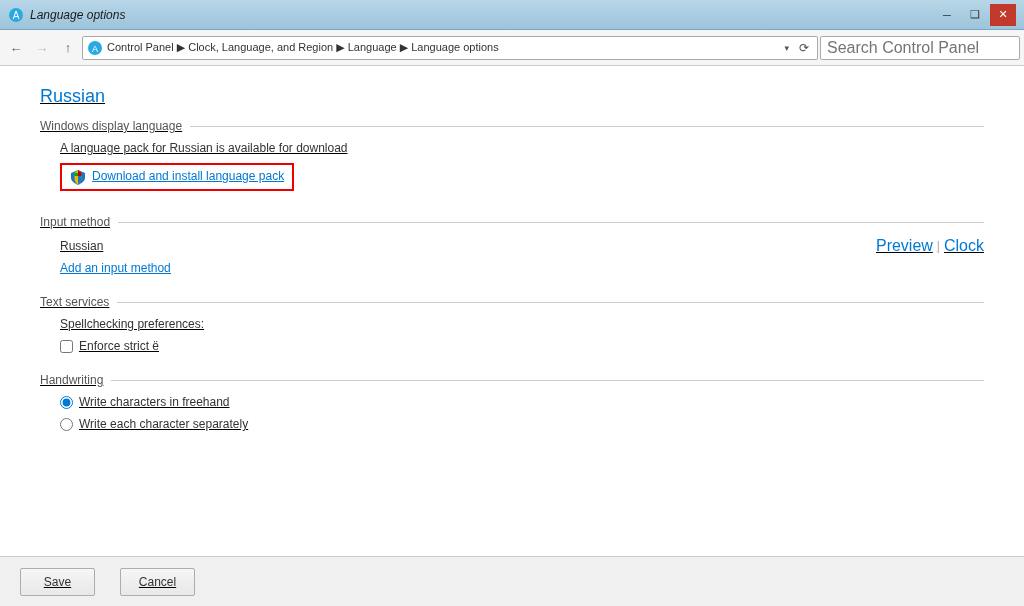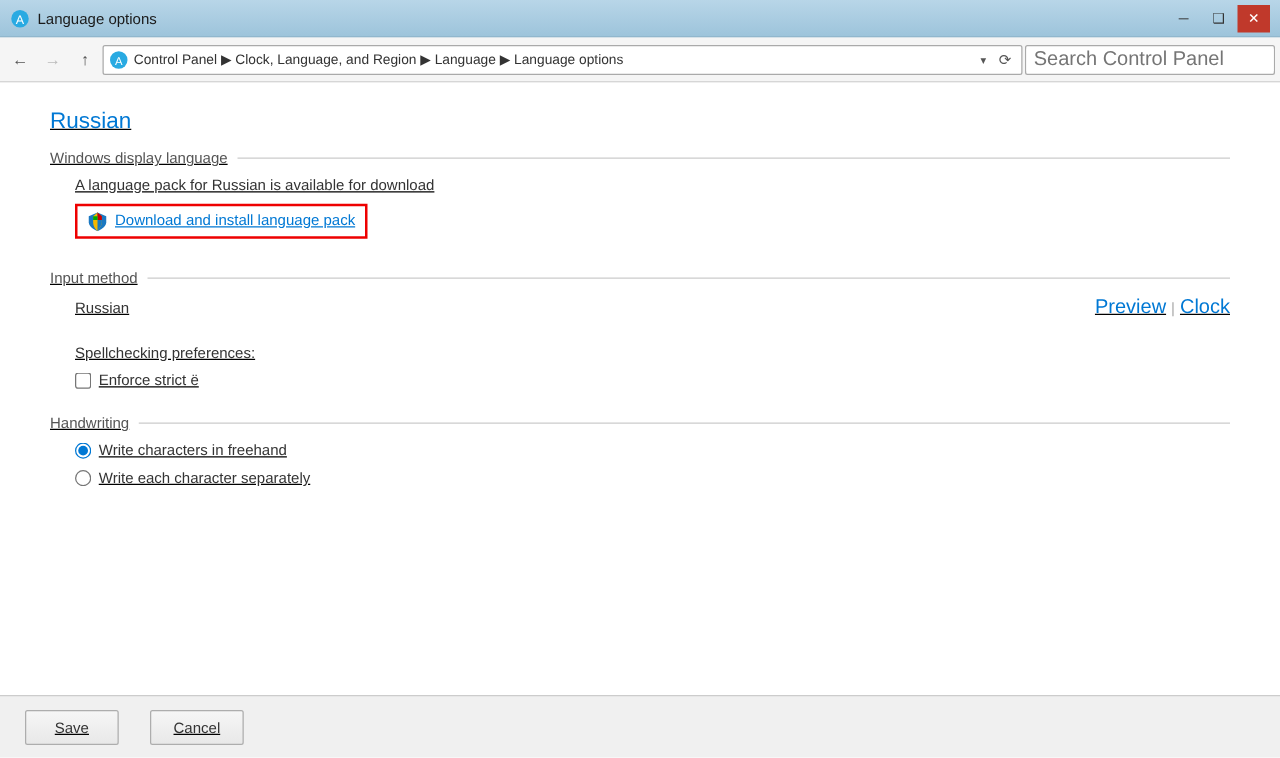--- a/index.html
+++ b/index.html
@@ -30,20 +30,21 @@
       gap: 6px;
     }
     .title-bar-icon {
       width: 16px;
       height: 16px;
     }
     .title-bar-text {
       font-size: 12px;
       color: #1a1a1a;
       font-weight: normal;
+      font-style: italic;
     }
     .title-bar-controls {
       display: flex;
       gap: 2px;
     }
     .title-btn {
       width: 26px;
       height: 22px;
       display: flex;
       align-items: center;
@@ -387,24 +388,28 @@
       <div class="section-label">Input method</div>
       <div class="indent">
         <div class="input-method-row">
           <span class="input-method-name">Russian</span>
           <div class="input-method-actions">
             <a class="action-link">Preview</a>
             <span class="action-sep">|</span>
             <a class="action-link">Clock</a>
           </div>
         </div>
+        <div>
+          <span class="add-input-link">Add an input method</span>
+        </div>
       </div>
     </div>
 
     <div class="section-group">
+      <div class="section-label">Text services</div>
       <div class="indent">
         <div class="sub-label">Spellchecking preferences:</div>
         <div class="checkbox-row">
           <input type="checkbox" id="enforce-strict" style="">
           <label class="checkbox-label" for="enforce-strict">Enforce strict ё</label>
         </div>
       </div>
     </div>
 
     <div class="section-group">

